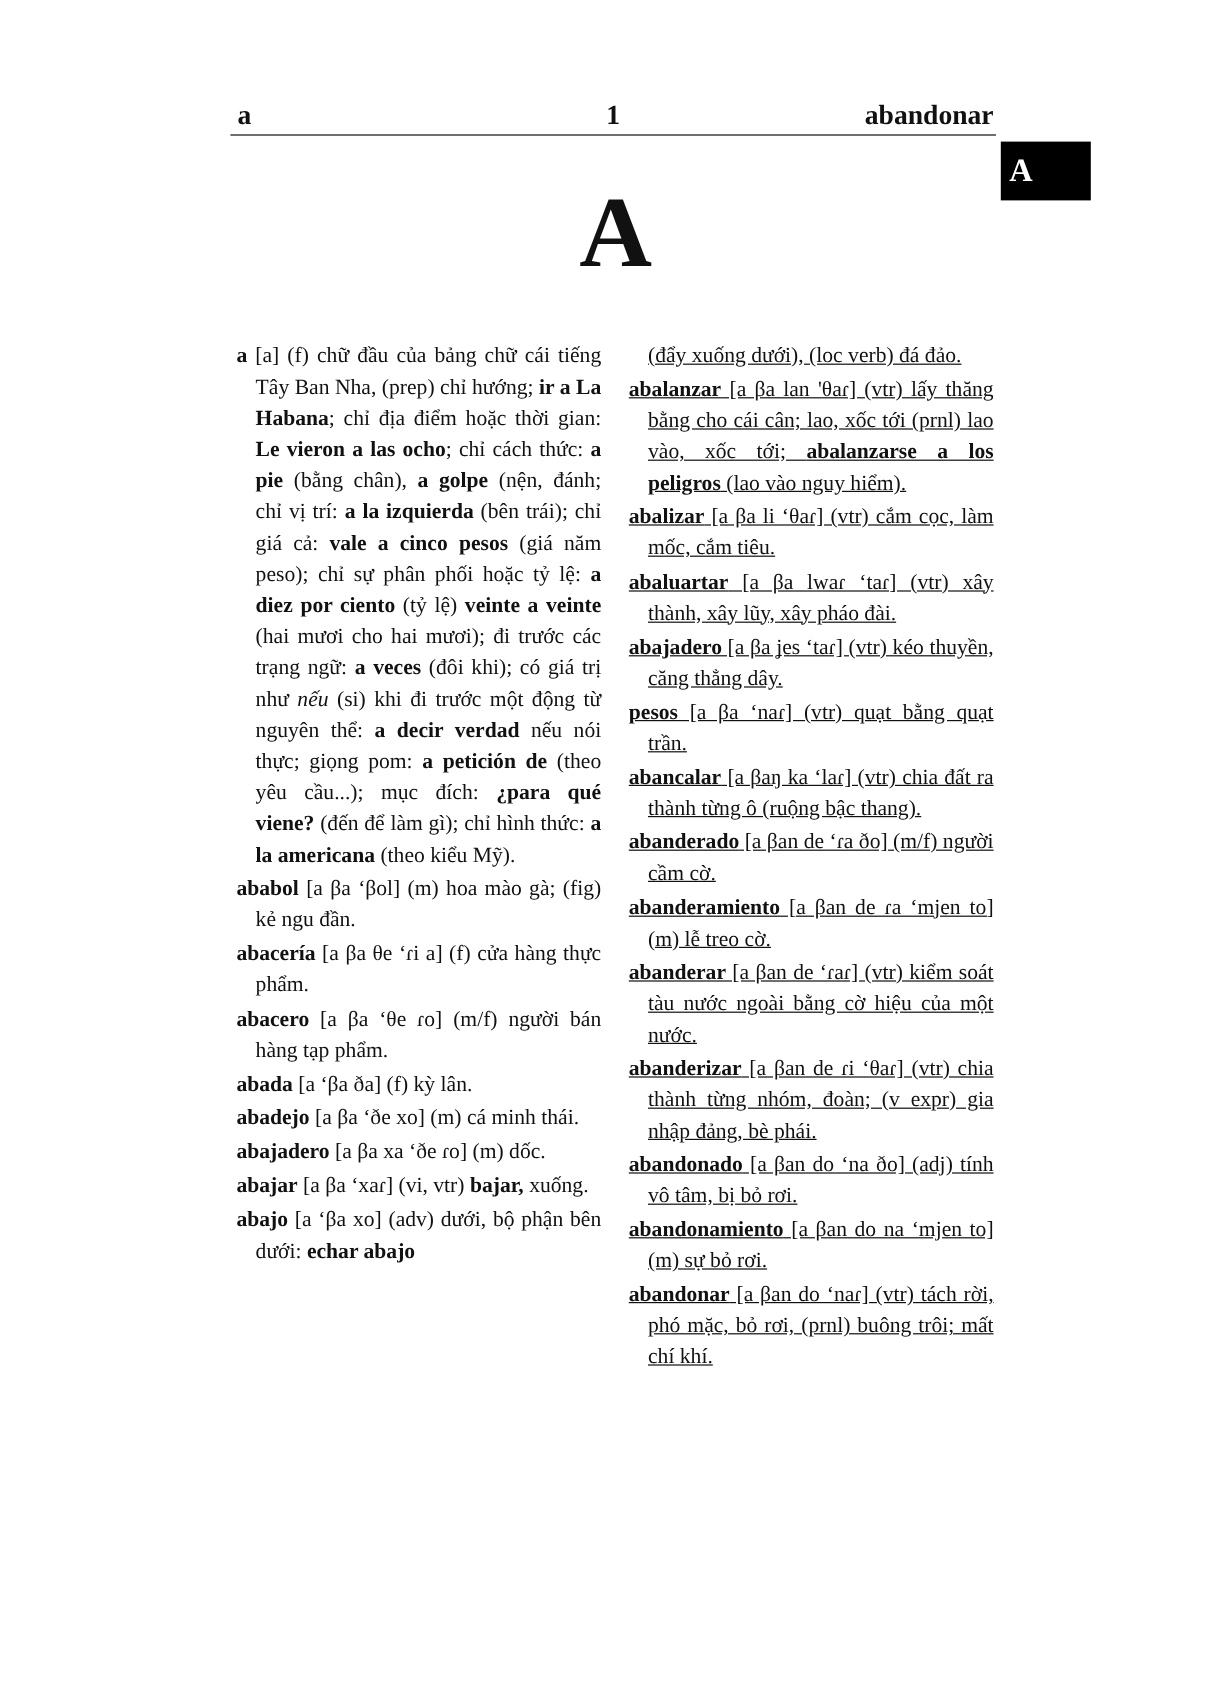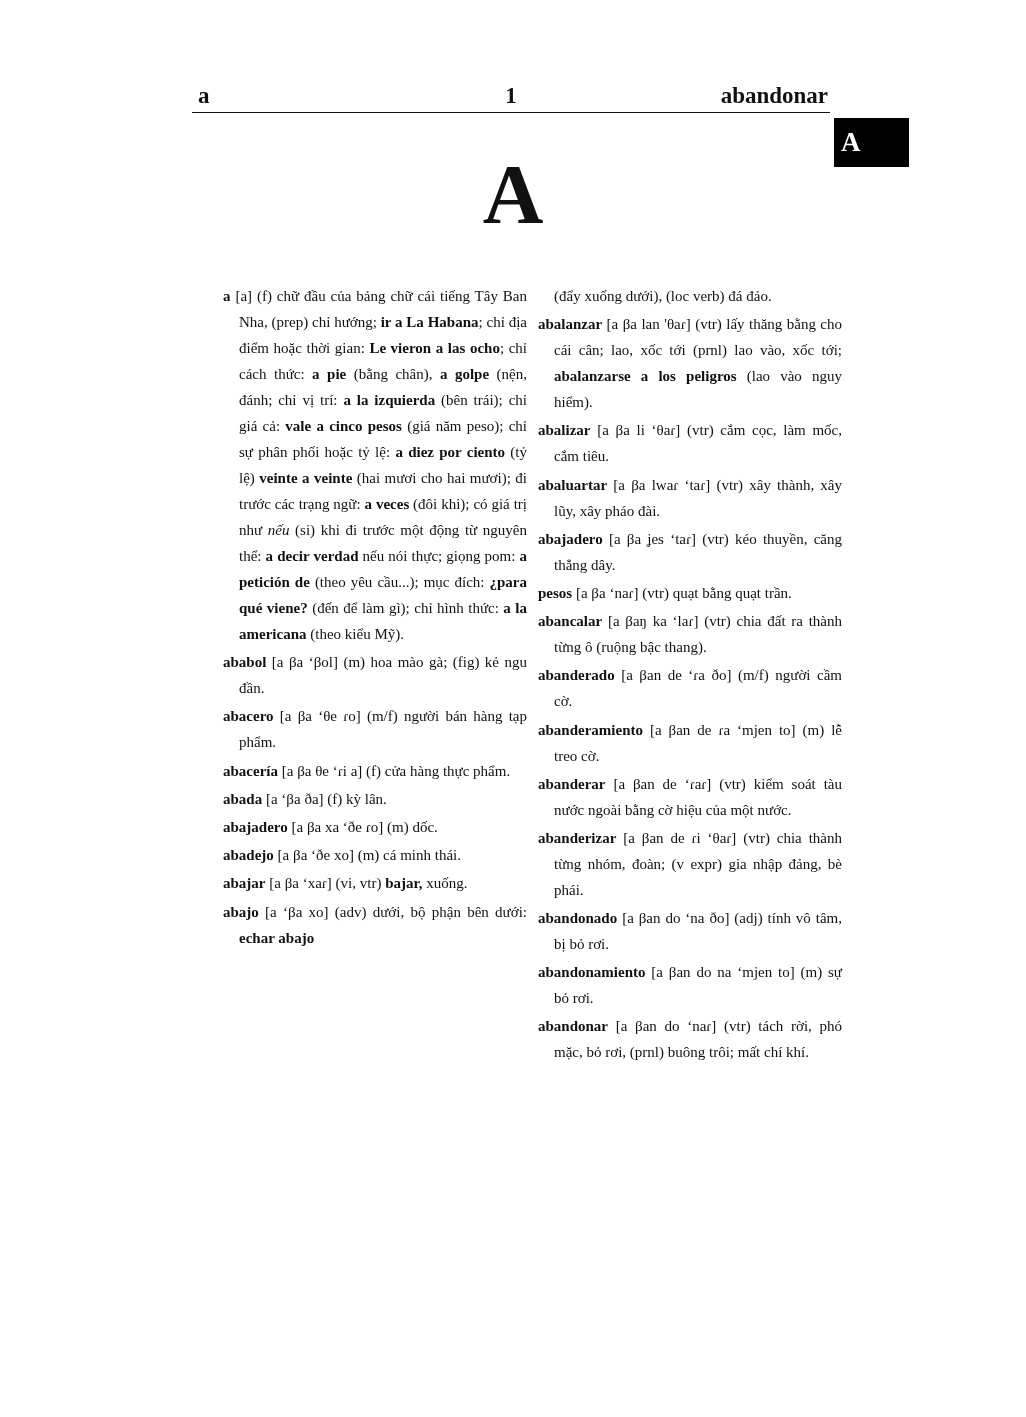--- a/index.html
+++ b/index.html
@@ -13,24 +13,24 @@
   .hdr-right { right: 0; }
   .rule { position: absolute; left: 192px; top: 112px; width: 638px; height: 0;
           border-top: 1.5px solid #111; }
   .thumb-tab { position: absolute; left: 834px; top: 118px; width: 75px; height: 49px;
                background: #000; }
   .thumb-tab span { position: absolute; left: 7px; top: 9px; color: #fff; font-weight: bold;
                font-family: "Liberation Serif", serif; font-size: 27px; line-height: 30px; }
   .big-letter { position: absolute; left: 0; right: 0; top: 150px; text-align: center;
                 font-family: "Liberation Serif", serif; font-weight: bold; font-size: 84px;
                 line-height: 90px; }
-  .col { position: absolute; top: 283px; width: 304px; font-size: 15px; line-height: 26px;
-         text-align: justify; font-family: "Liberation Serif", serif; margin-left: 26px; }
+  .col { position: absolute; top: 283px; width: 304px; font-size: 18px; line-height: 26px;
+         text-align: justify; font-family: "Liberation Serif", serif; }
   .col-left { left: 197px; }
-  .col-right { left: 512px; }
+  .col-right { left: 524px; text-decoration: underline; }
   .entry { padding-left: 16px; text-indent: -16px; margin: 0 0 2.2px 0; }
   .hw, .b { font-weight: bold; }
   .i { font-style: italic; }
 </style>
 </head>
 <body>
 
 <div class="header">
   <span class="hdr-left">a</span>
   <span class="hdr-center">1</span>
@@ -40,25 +40,25 @@
 
 <div class="thumb-tab">
   <span>A</span>
 </div>
 
 <div class="big-letter">A</div>
 
 <div class="col col-left" id="col-left">
     <p class="entry"><span class="hw">a</span><span> [a] (f) chữ đầu của bảng chữ cái tiếng Tây Ban Nha, (prep) chỉ hướng; </span><span class="b">ir a La Habana</span><span>; chỉ địa điểm hoặc thời gian: </span><span class="b">Le vieron a las ocho</span><span>; chỉ cách thức: </span><span class="b">a pie</span><span> (bằng chân), </span><span class="b">a golpe</span><span> (nện, đánh; chỉ vị trí: </span><span class="b">a la izquierda</span><span> (bên trái); chỉ giá cả: </span><span class="b">vale a cinco pesos</span><span> (giá năm peso); chỉ sự phân phối hoặc tỷ lệ: </span><span class="b">a diez por ciento</span><span> (tỷ lệ) </span><span class="b">veinte a veinte</span><span> (hai mươi cho hai mươi); đi trước các trạng ngữ: </span><span class="b">a  veces</span><span> (đôi khi); có giá trị như </span><span class="i">nếu</span><span> (si) khi đi trước một động từ nguyên thể: </span><span class="b">a decir verdad</span><span> nếu nói thực; giọng pom: </span><span class="b">a petición de</span><span> (theo yêu cầu...); mục đích: </span><span class="b">¿para qué viene?</span><span> (đến để làm gì); chỉ hình thức: </span><span class="b">a la americana</span><span> (theo  kiểu Mỹ).</span></p>
     <p class="entry"><span class="hw">ababol</span><span> [a βa ‘βol] (m) hoa mào gà; (fig) kẻ ngu đần.</span></p>
+    <p class="entry"><span class="hw">abacería</span><span> [a βa θe ‘ɾi a] (f) cửa hàng thực phẩm.</span></p>
     <p class="entry"><span class="hw">abacero</span><span> [a βa ‘θe ɾo] (m/f) người bán hàng tạp phẩm.</span></p>
-    <p class="entry"><span class="hw">abacería</span><span> [a βa θe ‘ɾi a] (f) cửa hàng thực phẩm.</span></p>
     <p class="entry"><span class="hw">abada</span><span> [a ‘βa ða] (f)  kỳ lân.</span></p>
+    <p class="entry"><span class="hw">abadejo</span><span> [a βa ‘ðe xo] (m) cá minh thái.</span></p>
     <p class="entry"><span class="hw">abajadero</span><span> [a βa xa ‘ðe ɾo] (m) dốc.</span></p>
-    <p class="entry"><span class="hw">abadejo</span><span> [a βa ‘ðe xo] (m) cá minh thái.</span></p>
     <p class="entry"><span class="hw">abajar</span><span> [a βa ‘xaɾ] (vi, vtr) </span><span class="b">bajar,</span><span> xuống.</span></p>
     <p class="entry"><span class="hw">abajo</span><span> [a ‘βa xo] (adv) dưới, bộ phận bên dưới: </span><span class="b">echar abajo</span></p>
   </div>
 <div class="col col-right" id="col-right">
     <p class="entry" style="text-indent: 0px;">(đẩy xuống dưới), (loc verb) đá đảo.</p>
     <p class="entry"><span class="hw">abalanzar</span><span> [a βa lan 'θaɾ] (vtr) lấy thăng bằng  cho cái cân; lao, xốc tới (prnl) lao vào, xốc tới; </span><span class="b">abalanzarse a los peligros</span><span> (lao vào nguy hiểm).</span></p>
     <p class="entry"><span class="hw">abalizar</span><span> [a βa li ‘θaɾ] (vtr) cắm cọc, làm mốc, cắm tiêu.</span></p>
     <p class="entry"><span class="hw">abaluartar</span><span> [a βa lwaɾ ‘taɾ] (vtr) xây thành, xây lũy, xây pháo đài.</span></p>
     <p class="entry"><span class="hw">abajadero</span><span> [a βa ʝes ‘taɾ] (vtr) kéo thuyền, căng thẳng dây.</span></p>
     <p class="entry"><span class="hw">pesos</span><span> [a βa ‘naɾ] (vtr) quạt bằng quạt trần.</span></p>

